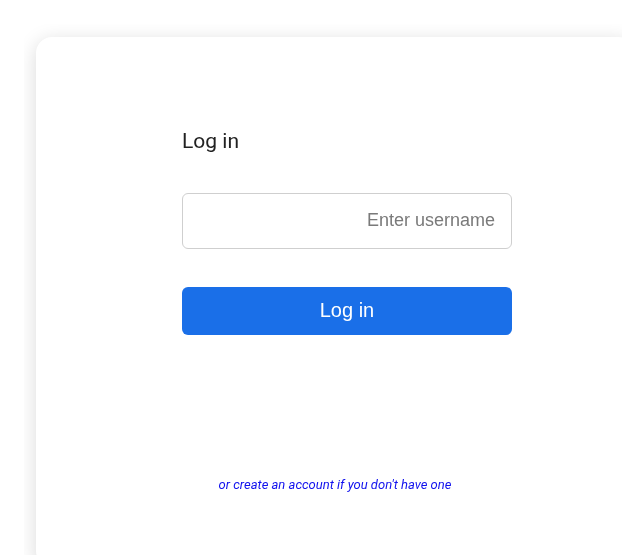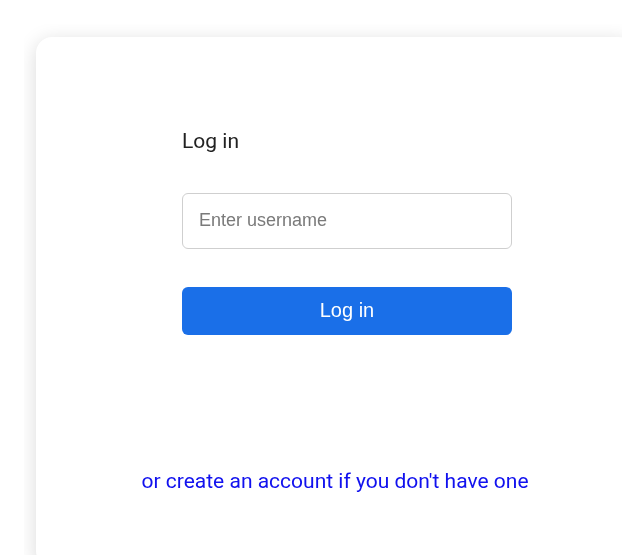--- a/index.html
+++ b/index.html
@@ -44,20 +44,21 @@
       width: 100%;
       height: 56px;
       padding: 0 16px;
       font-size: 18px;
       color: #222222;
       background: #ffffff;
       border: 1px solid #cfcfcf;
       border-radius: 6px;
       margin-bottom: 14px;
       outline: none;
+      text-align: right;
     }
     .text-input::placeholder {
       color: #7a7a7a;
     }
     .submit-button {
       width: 100%;
       height: 48px;
       background: #1a6fe8;
       color: #ffffff;
       font-size: 20px;
@@ -69,23 +70,24 @@
     }
     .footer-link-wrap {
       position: absolute;
       left: 0;
       right: 0;
       bottom: 62px;
       text-align: center;
     }
     .footer-link {
       color: #1111ee;
-      font-size: 21px;
+      font-size: 13px;
       text-decoration: none;
       cursor: pointer;
+      font-style: italic;
     }
   </style>
 </head>
 <body>
 
 <div class="card">
   <div class="form-area">
     <h1 class="heading">Log in</h1>
     <input type="text" class="text-input" placeholder="Enter username" style="">
     <button class="submit-button">Log in</button>

